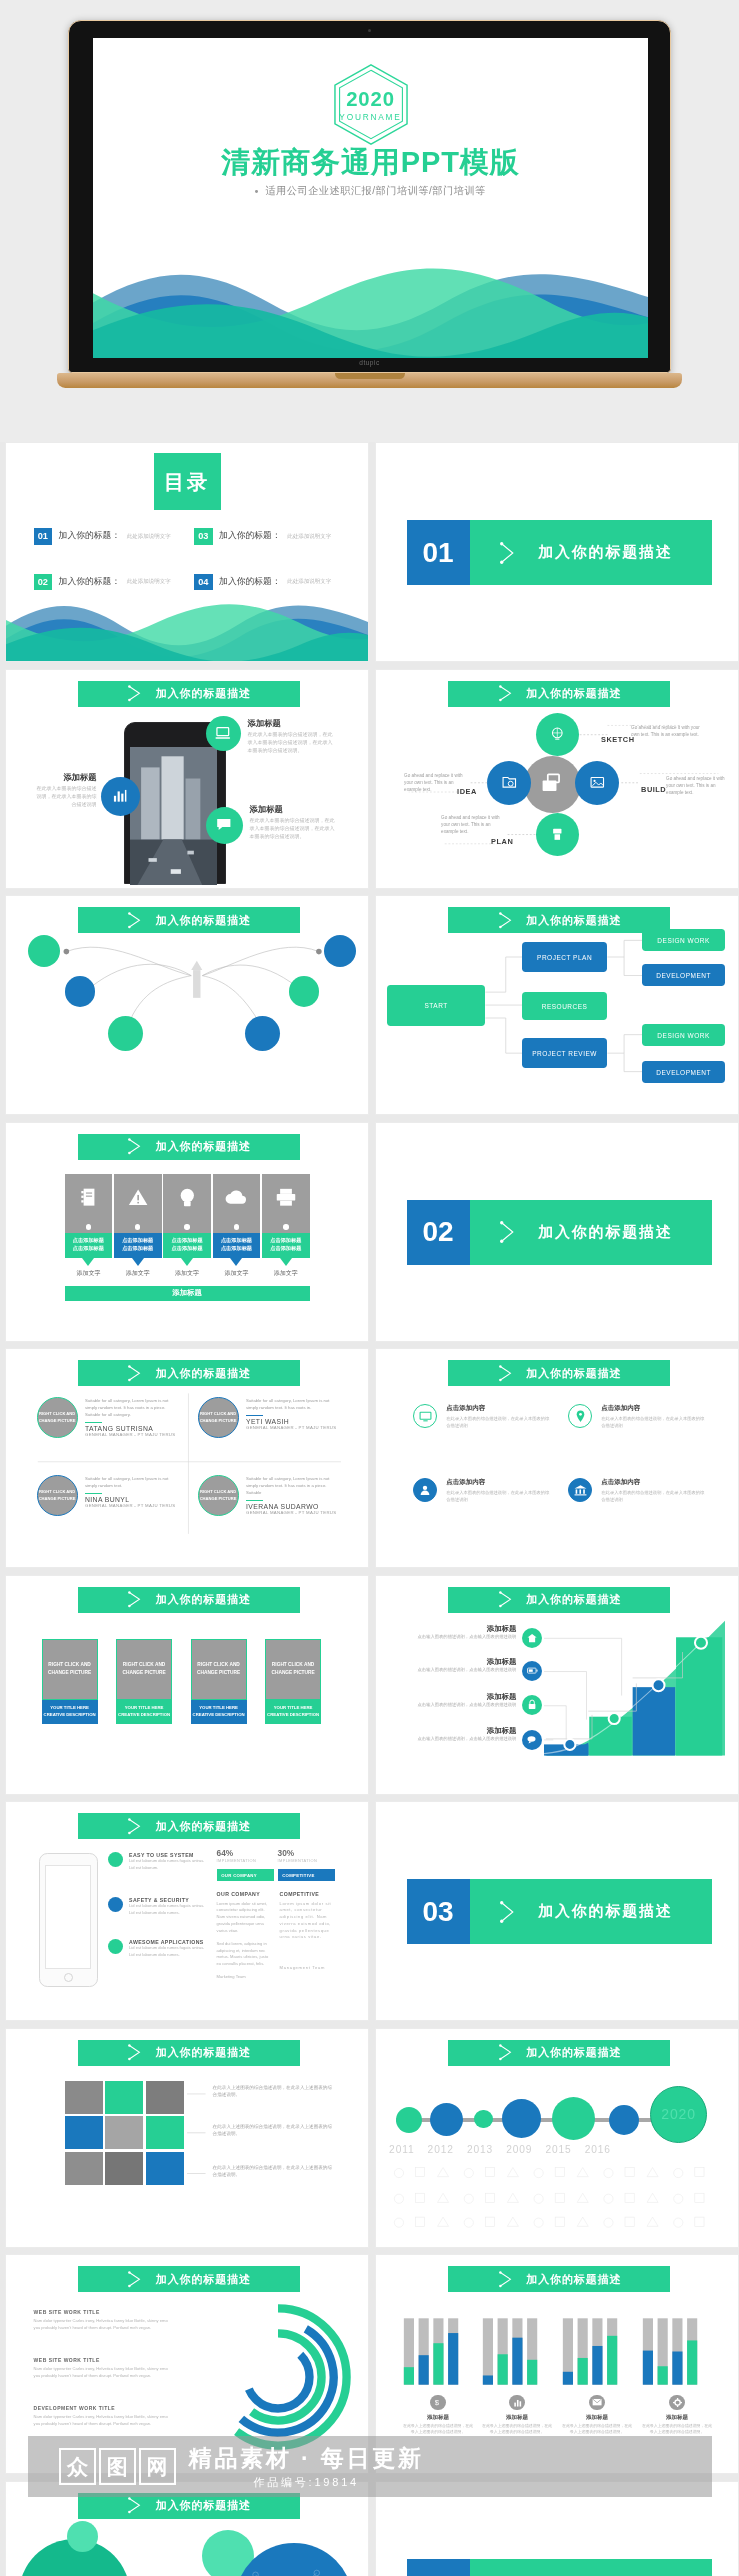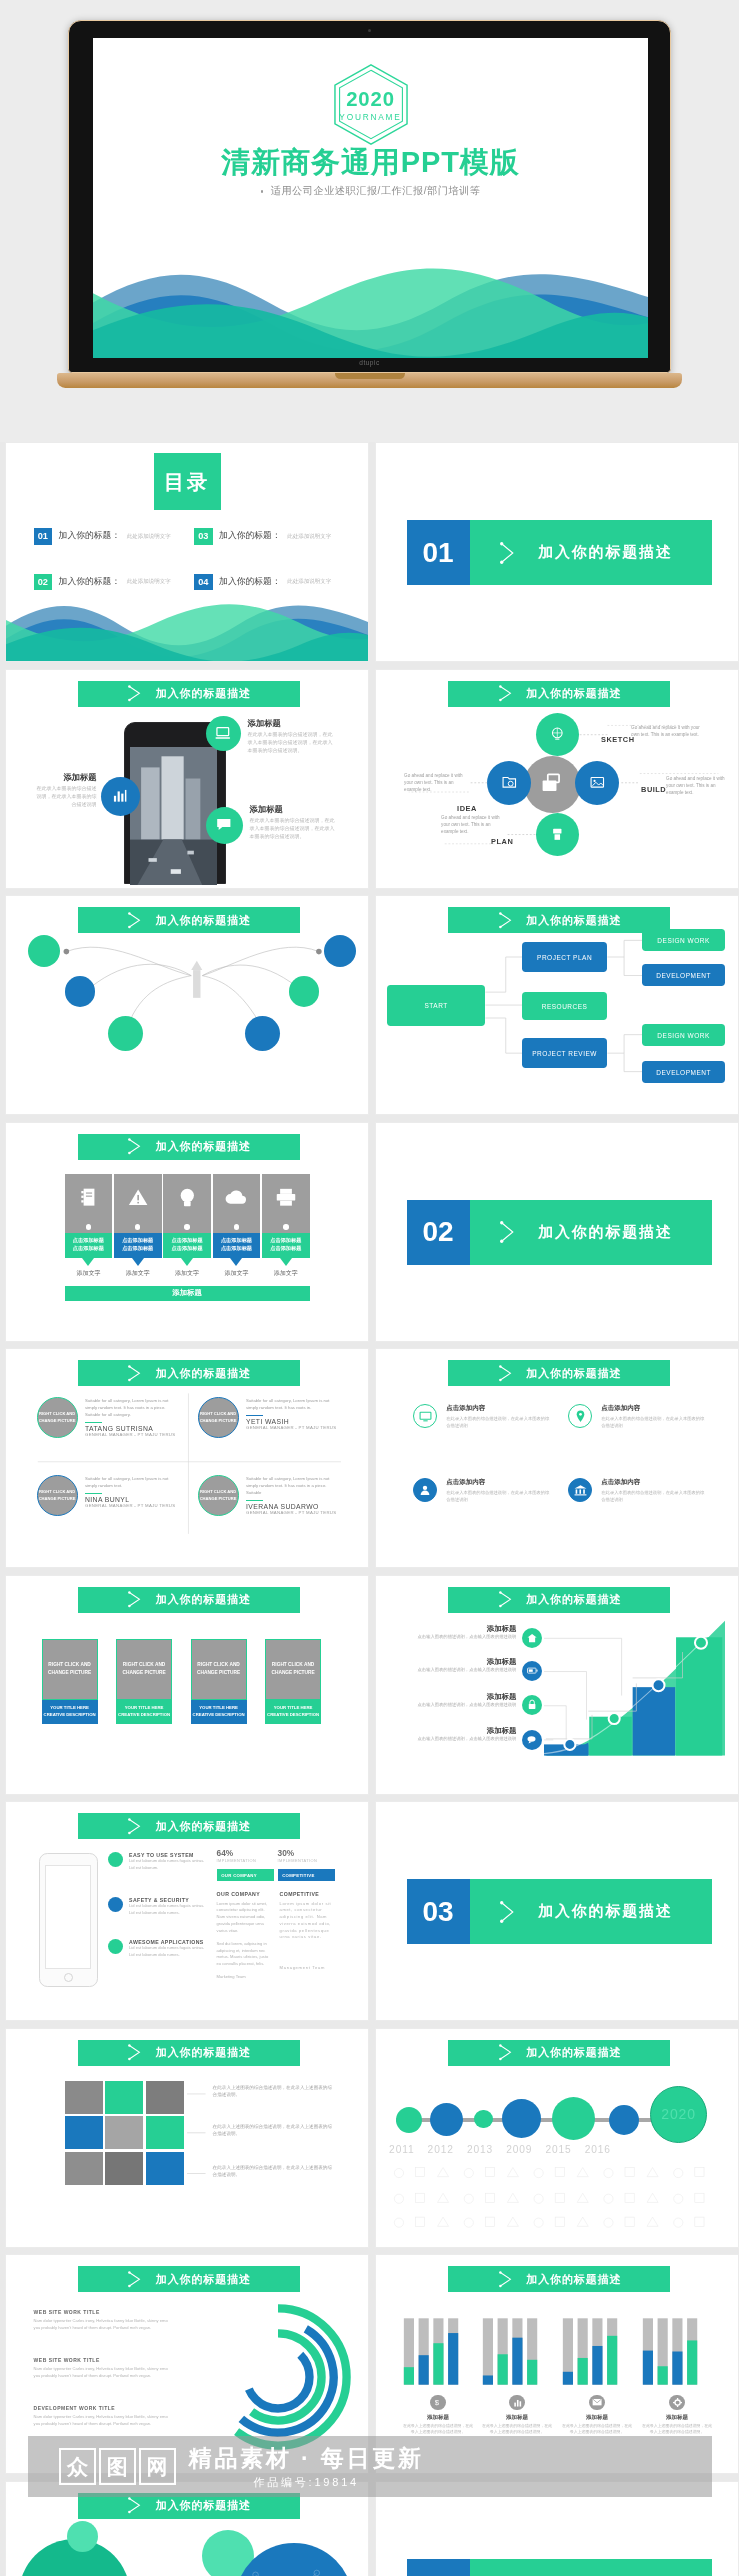--- a/index.html
+++ b/index.html
@@ -203,21 +203,21 @@
 
           <svg class="hex-badge" width="85" height="85" viewBox="0 0 92 92">
             <polygon points="46,3 85,25 85,67 46,89 7,67 7,25" fill="none" stroke="#2ed79a" stroke-width="1.6"></polygon>
             <polygon points="46,9 80,28 80,64 46,83 12,64 12,28" fill="none" stroke="#2ed79a" stroke-width="1.2"></polygon>
           </svg>
           <div style="position:absolute;left:0;right:0;top:50px;text-align:center;color:#2ed79a;font-size:20.3px;font-weight:bold;letter-spacing:0.9px;">2020</div>
           <div style="position:absolute;left:0;right:0;top:74px;text-align:center;color:#2ed79a;font-size:8.3px;letter-spacing:1.8px;">YOURNAME</div>
 
           <div class="slide-title">清新商务通用PPT模版</div>
           <div class="slide-sub">
-            <span class="dot"></span><span>适用公司企业述职汇报/工作汇报/部门培训等</span>
+            <span class="dot"></span><span>适用公司企业述职汇报/部门培训等/部门培训等</span>
           </div>
 
           <svg class="waves" viewBox="0 0 600 118" preserveAspectRatio="none">
             <path d="M0,58 C70,18 120,18 190,58 C260,98 310,98 380,58 C450,18 500,18 600,52 L600,118 L0,118 Z" fill="#5b9bc4" opacity=".9"></path>
             <path d="M0,80 C70,40 120,40 190,80 C260,120 310,120 380,80 C450,40 500,40 600,74 L600,118 L0,118 Z" fill="#1a78bd" opacity=".85"></path>
             <path d="M0,48 C90,96 160,96 250,52 C340,10 400,10 490,56 C540,82 570,86 600,80 L600,118 L0,118 Z" fill="#3ed9a5" opacity=".82"></path>
             <path d="M0,88 C90,50 160,50 250,90 C340,128 400,124 490,86 C540,66 570,66 600,74 L600,118 L0,118 Z" fill="#16b9a2" opacity=".92"></path>
           </svg>
         </div>
       </div>
@@ -398,21 +398,21 @@
         <div style="position:absolute;left:265px;top:108px">
           <span class="cyc-lbl">BUILD</span>
         </div>
         <div class="cyc-txt" style="position:absolute;left:290px;top:105px;width:67px">Go ahead and replace it with your own text. This is an example text.</div>
 
         <div style="position:absolute;left:115px;top:160px">
           <span class="cyc-lbl">PLAN</span>
         </div>
         <div class="cyc-txt" style="position:absolute;left:65px;top:144px;width:67px">Go ahead and replace it with your own text. This is an example text.</div>
 
-        <div style="position:absolute;left:81px;top:127px">
+        <div style="position:absolute;left:81px;top:110px">
           <span class="cyc-lbl">IDEA</span>
         </div>
         <div class="cyc-txt" style="position:absolute;left:28px;top:102px;width:67px">Go ahead and replace it with your own text. This is an example text.</div>
       </div>
     </div>
 
     <div class="row">
       <div class="slide">
         <div class="hbar">
           <svg class="arrowglyph" viewBox="0 0 22 22">

